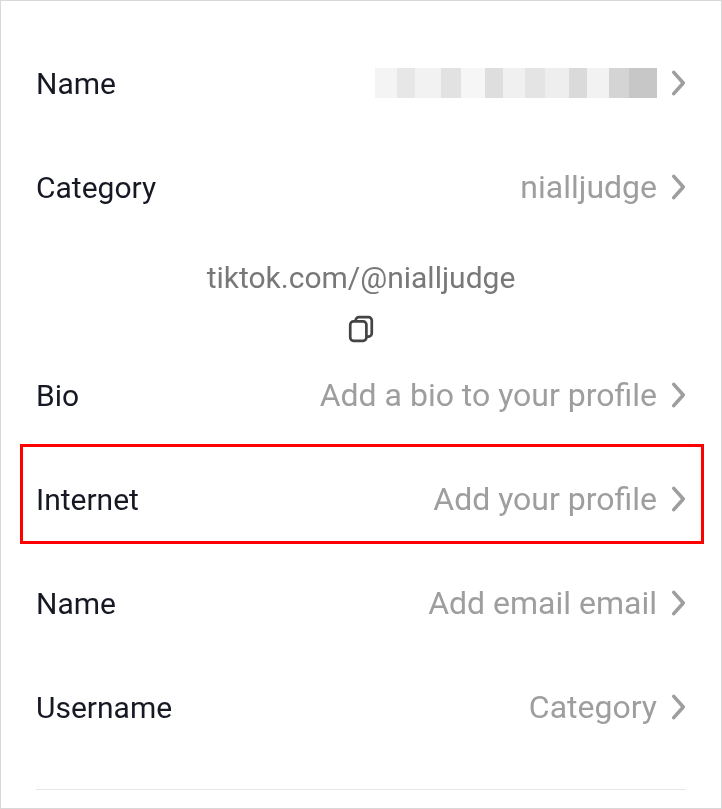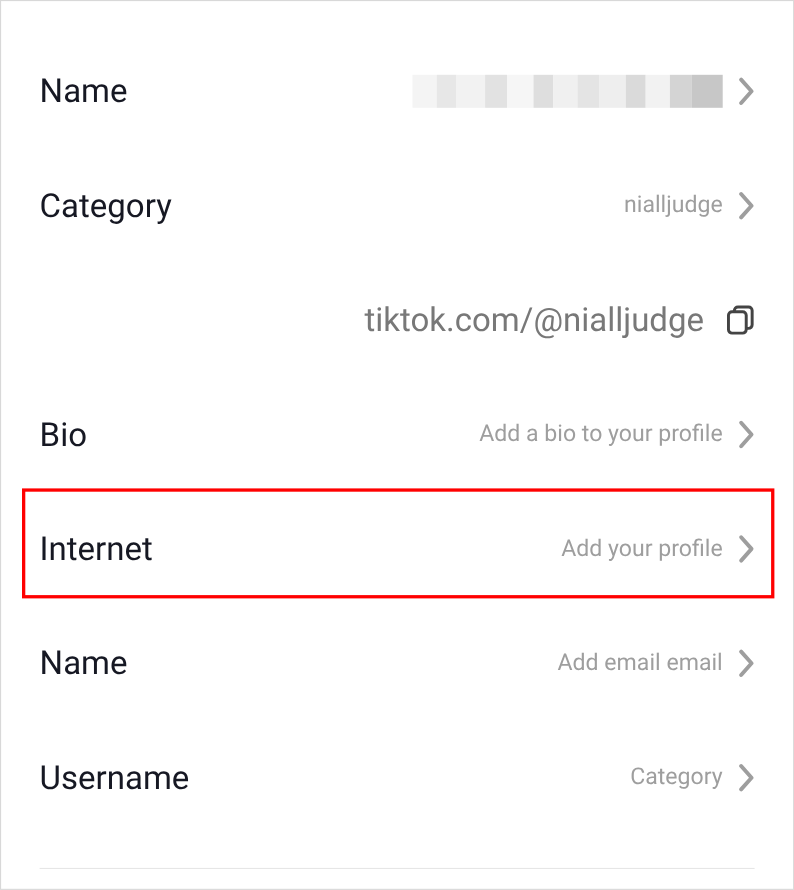--- a/index.html
+++ b/index.html
@@ -24,21 +24,21 @@
       font-size: 30px;
       font-weight: 400;
       color: #161823;
     }
     .right {
       display: flex;
       align-items: center;
       gap: 14px;
     }
     .value {
-      font-size: 21px;
+      font-size: 32px;
       color: #9e9e9e;
       font-weight: 400;
     }
     .chevron {
       color: #9e9e9e;
       display: flex;
       align-items: center;
     }
     .chevron svg { width: 15px; height: 26px; }
     .pixelated {
@@ -48,20 +48,21 @@
     .pixelated span {
       display: inline-block;
       height: 30px;
     }
     .url-row {
       display: flex;
       align-items: center;
       justify-content: flex-end;
       height: 104px;
       gap: 20px;
+      flex-direction: column;
     }
     .url-text {
       font-size: 30px;
       color: #787878;
       font-weight: 400;
     }
     .copy-icon {
       color: #444444;
       display: flex;
       align-items: center;

